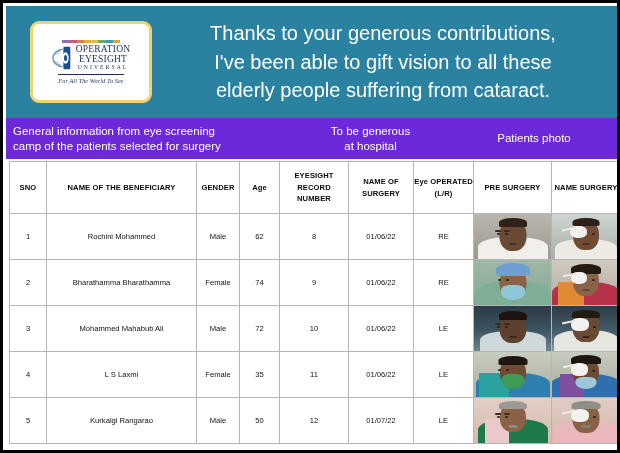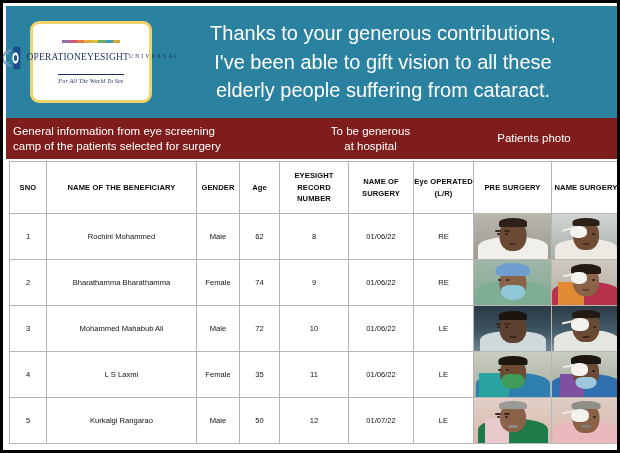--- a/index.html
+++ b/index.html
@@ -52,22 +52,22 @@
     justify-content: center;
     gap: 3px;
   }
   .logo-eye {
     width: 21px;
     height: 26px;
     flex: 0 0 auto;
   }
   .logo-words {
     display: flex;
-    flex-direction: row;
-    align-items: flex-start;
+    flex-direction: column;
+    align-items: center;
     line-height: 1;
   }
   .logo-bars {
     width: 58px;
     height: 3px;
     display: flex;
     margin-bottom: 2px;
   }
   .logo-bars i { flex: 1 1 auto; height: 100%; display:block; }
   .logo-op {
@@ -114,21 +114,21 @@
   }
   .banner-text div { white-space: nowrap; }
 
   
   .group-band {
     position: absolute;
     left: 3px;
     top: 115px;
     width: 614px;
     height: 41px;
-    background: #7f1d1d;
+    background: #6d28d9;
     color: #ffffff;
     box-sizing: border-box;
   }
   .group-cell {
     position: absolute;
     top: 0;
     height: 41px;
     display: flex;
     align-items: center;
     font-size: 11.5px;

